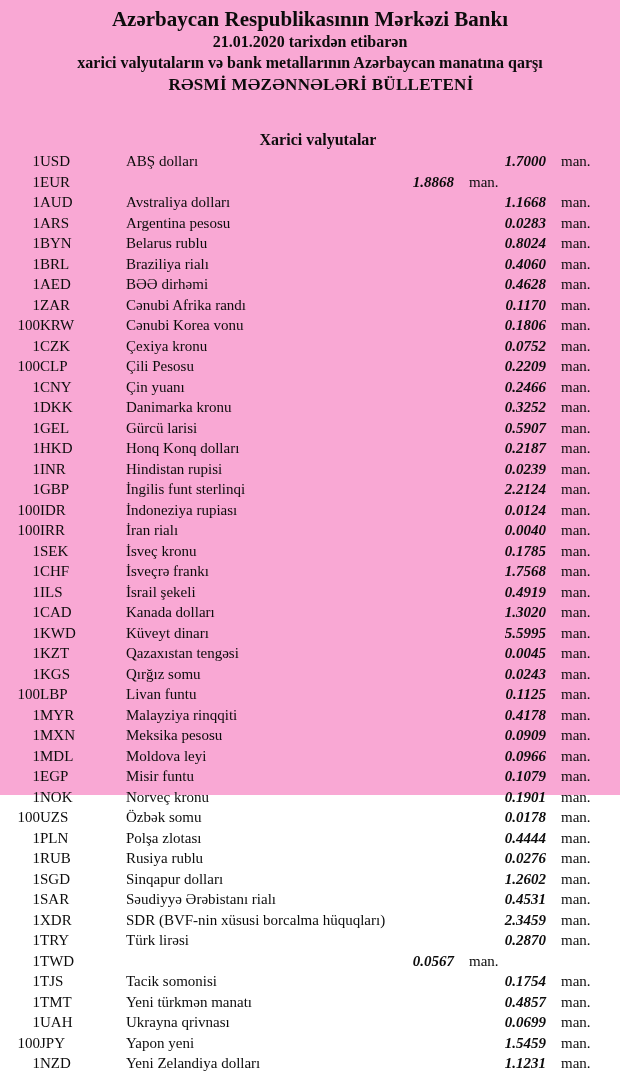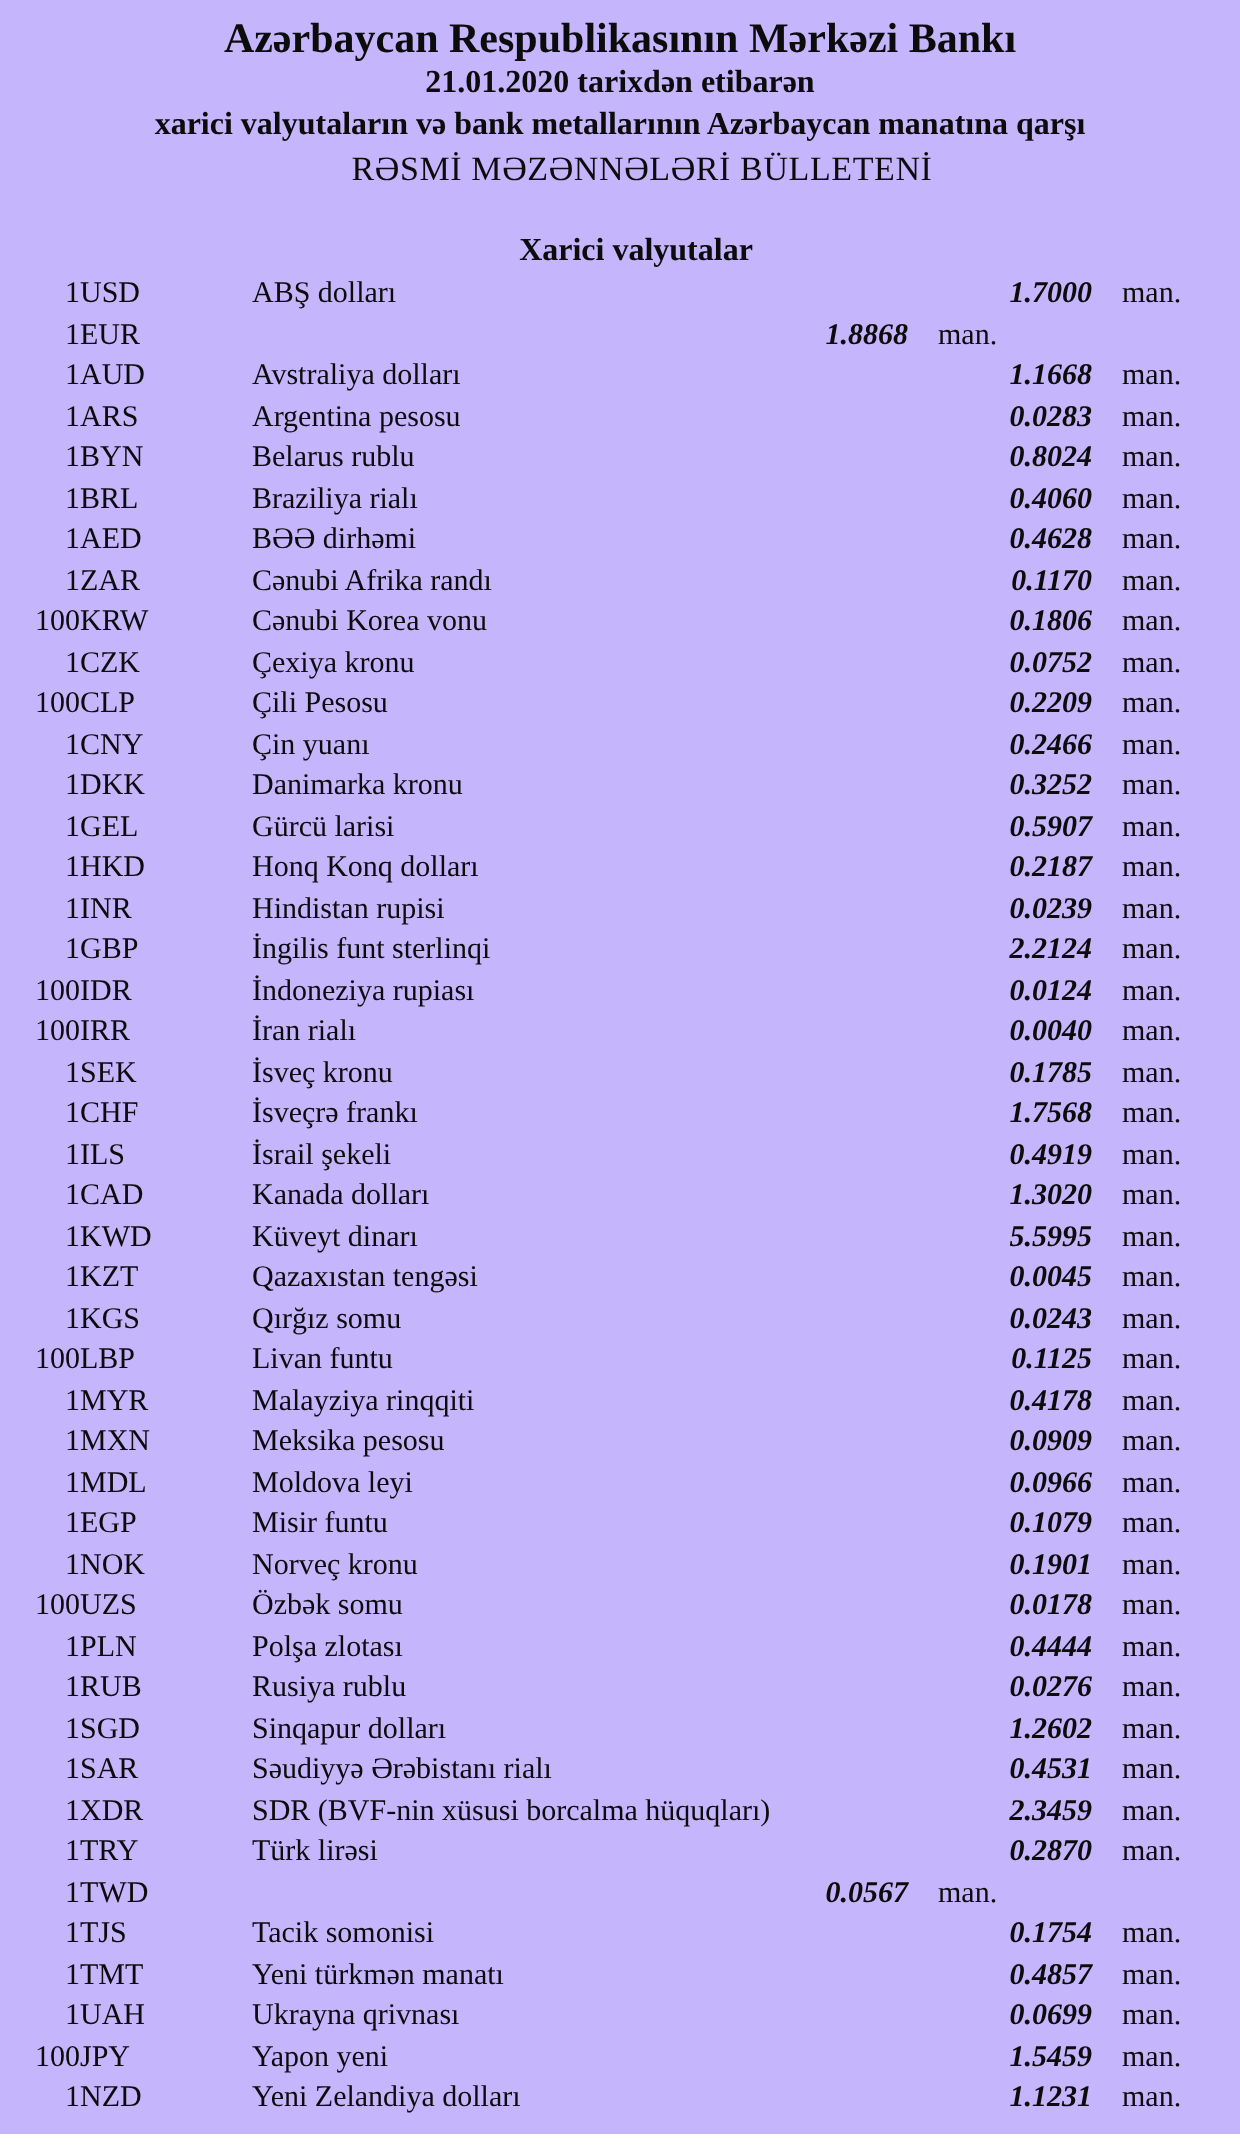--- a/index.html
+++ b/index.html
@@ -10,46 +10,46 @@
   body {
     width: 620px;
     height: 1073px;
     overflow: hidden;
     color: #0c0c0c;
     font-family: "Liberation Serif", serif;
     -webkit-font-smoothing: antialiased;
   }
   .page {
     width: 620px;
-    height: 1067px;
-    background: #c4b5fd;
+    height: 795px;
+    background: #f9a8d4;
   }
   .doc-header {
     text-align: center;
   }
   .bank-title {
     padding-top: 7px;
     font-size: 21px;
     line-height: 24px;
     font-weight: 700;
   }
   .date-line, .subject-line {
     font-size: 16px;
     line-height: 21px;
     font-weight: 700;
   }
   .bulletin-title {
     font-size: 17px;
     line-height: 23px;
-    font-weight: 400;
+    font-weight: 700;
     letter-spacing: 0.3px;
     padding-left: 22px;
   }
   .section-title {
-    margin-top: 19px;
+    margin-top: 33px;
     font-size: 16px;
     line-height: 22px;
     font-weight: 700;
     padding-left: 16px;
   }
   .rates-table {
     font-size: 15px;
   }
   .row {
     display: grid;

